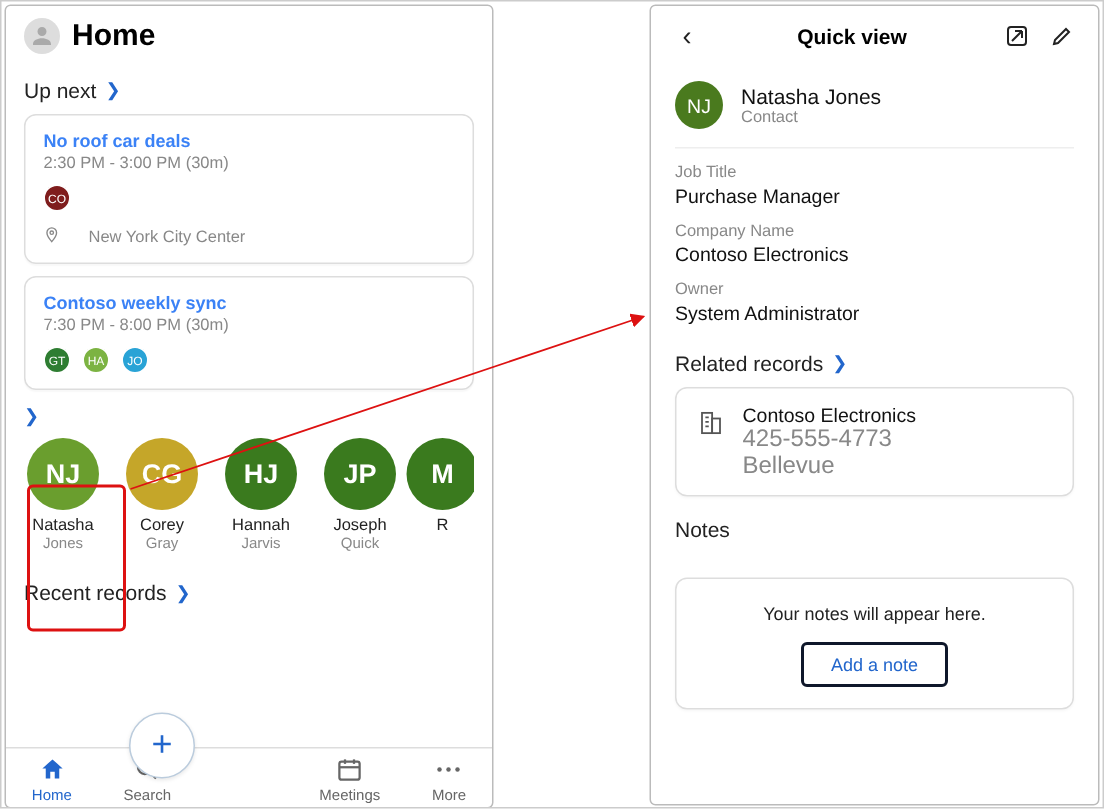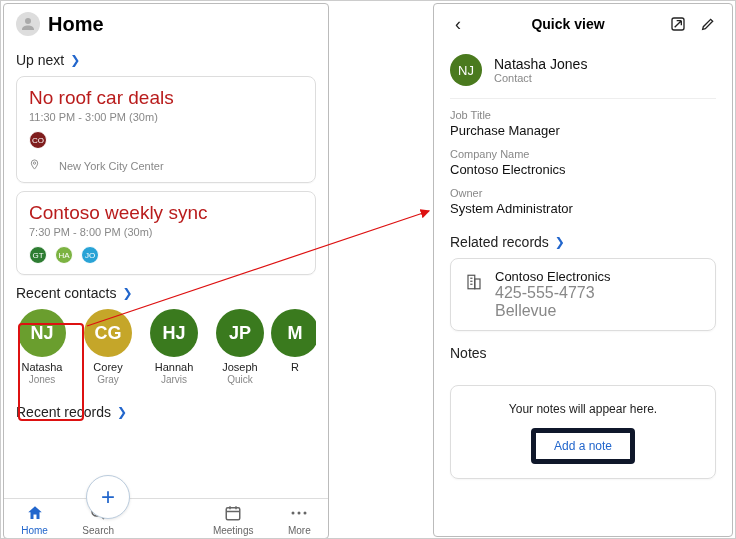--- a/index.html
+++ b/index.html
@@ -11,21 +11,21 @@
 
   
   .home-header { display: flex; align-items: center; padding: 8px 12px 6px; gap: 8px; }
   .avatar-circle { width: 24px; height: 24px; border-radius: 50%; background: #ddd; display:flex; align-items:center; justify-content:center; }
   .avatar-circle svg { width: 18px; height: 18px; fill: #aaa; }
   .home-title { font-size: 20px; font-weight: 700; }
   .scroll-left { flex: 1; overflow: hidden; padding: 0 12px; }
   .section-header { display: flex; align-items: center; gap: 6px; font-size: 14px; color: #222; margin: 10px 0 8px; }
   .chev-blue { color: #2266cc; font-size: 12px; }
   .card { border: 1px solid #ddd; border-radius: 8px; padding: 10px 12px; margin-bottom: 8px; box-shadow: 0 1px 1px rgba(0,0,0,0.03); }
-  .card-title { font-size: 19px; color: #b91c1c; }
+  .card-title { font-size: 12px; color: #3b82f6; font-weight: bold; }
   .card-sub { font-size: 11px; color: #888; margin-top: 2px; }
   .card-row { display: flex; align-items: center; gap: 8px; margin-top: 8px; }
   .mini-avatar { width: 18px; height: 18px; border-radius: 50%; font-size: 8px; color: #fff; display:flex; align-items:center; justify-content:center; border:1px solid #fff; }
   .loc-row { display: flex; align-items: center; gap: 19px; margin-top: 10px; font-size: 11px; color: #888; }
   .pin { color:#888; }
   .contacts-row { display: flex; gap: 14px; margin-top: 6px; overflow:hidden; }
   .contact-item { display:flex; flex-direction:column; align-items:center; width: 52px; }
   .contact-ava { width: 48px; height: 48px; border-radius: 50%; display:flex; align-items:center; justify-content:center; font-size: 18px; font-weight:600; color:#fff; }
   .contact-name { font-size: 11px; margin-top:4px; color:#222; text-align:center; line-height:1.2; }
   .contact-sub { font-size: 10px; color:#888; line-height:1.2; text-align:center;}
@@ -50,21 +50,21 @@
   .field-label { font-size:11px; color:#888; }
   .field-value { font-size:13px; color:#111; margin-top:2px; }
   .field-row { display:flex; align-items:center; justify-content:space-between; }
   .mail-icon { color:#333; }
   .rel-card { border:1px solid #ddd; border-radius:8px; padding:10px 12px; margin-top:8px; display:flex; gap:10px; align-items:flex-start; box-shadow: 0 1px 2px rgba(0,0,0,0.04);}
   .rel-ico { width:22px; height:22px; display:flex; align-items:center; justify-content:center; color:#555; margin-top:2px;}
   .rel-title { font-size:13px; color:#111; }
   .rel-sub { font-size:16px; color:#888; }
   .notes-card { border:1px solid #ddd; border-radius:8px; padding:16px 12px 14px; margin-top:24px; text-align:center; box-shadow: 0 1px 2px rgba(0,0,0,0.04);}
   .notes-msg { font-size:12px; color:#222; }
-  .add-note { display:inline-block; margin-top:12px; font-size:12px; color:#2266cc; border:5px solid #0f172a; padding:6px 18px; border-radius:4px; background:#fff; }
+  .add-note { display:inline-block; margin-top:12px; font-size:12px; color:#2266cc; border:2px solid #0f172a; padding:6px 18px; border-radius:4px; background:#fff; }
 
   .arrow-svg { position:absolute; top:0; left:0; pointer-events:none; }
 </style>
 </head>
 <body>
 
 <div class="wrap">
 
   <div class="phone phone-left">
     <div class="home-header">
@@ -76,21 +76,21 @@
       <div class="home-title">Home</div>
     </div>
     <div class="scroll-left">
       <div class="section-header">
         <span>Up next</span>
         <span class="chev-blue">❯</span>
       </div>
 
       <div class="card">
         <div class="card-title">No roof car deals</div>
-        <div class="card-sub">11:30 PM - 3:00 PM (30m)</div>
+        <div class="card-sub">2:30 PM - 3:00 PM (30m)</div>
         <div class="card-row">
           <div class="mini-avatar" style="background:#7f1d1d">CO</div>
         </div>
         <div class="loc-row">
           <span class="pin">
             <svg width="11" height="11" viewBox="0 0 24 24" fill="none" stroke="currentColor" stroke-width="2">
                 <path d="M12 2a7 7 0 00-7 7c0 5 7 13 7 13s7-8 7-13a7 7 0 00-7-7z"></path>
                 <circle cx="12" cy="9" r="2.5"></circle>
               </svg>
           </span>
@@ -102,21 +102,20 @@
         <div class="card-title">Contoso weekly sync</div>
         <div class="card-sub">7:30 PM - 8:00 PM (30m)</div>
         <div class="card-row">
           <div class="mini-avatar" style="background:#2e7d32">GT</div>
           <div class="mini-avatar" style="background:#7cb342">HA</div>
           <div class="mini-avatar" style="background:#29a3d6">JO</div>
         </div>
       </div>
 
       <div class="section-header">
-        <span>Recent contacts</span>
         <span class="chev-blue">❯</span>
       </div>
 
       <div class="contacts-row">
         <div class="contact-item">
           <div class="contact-ava" style="background:#6a9e2e">NJ</div>
           <div class="contact-name">Natasha</div>
           <div class="contact-sub">Jones</div>
         </div>
         <div class="contact-item">

